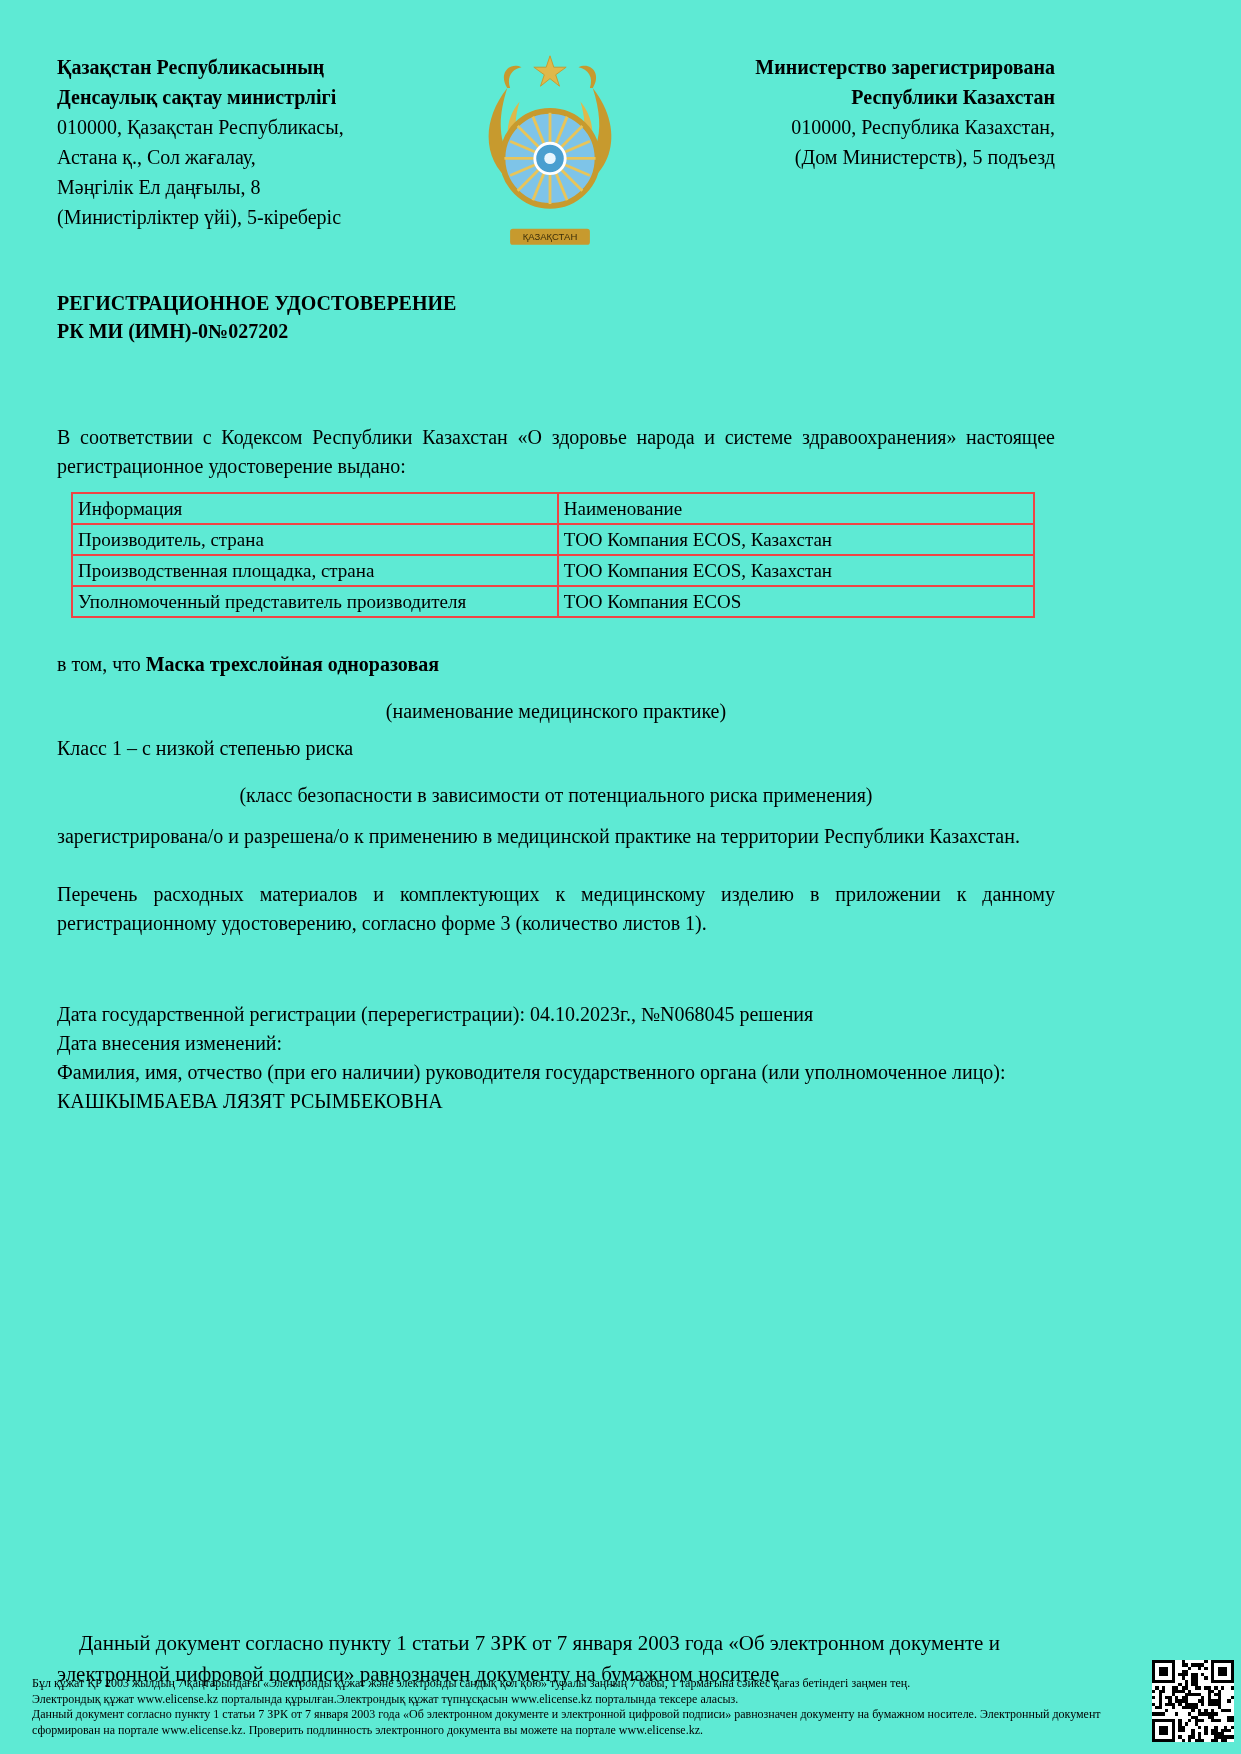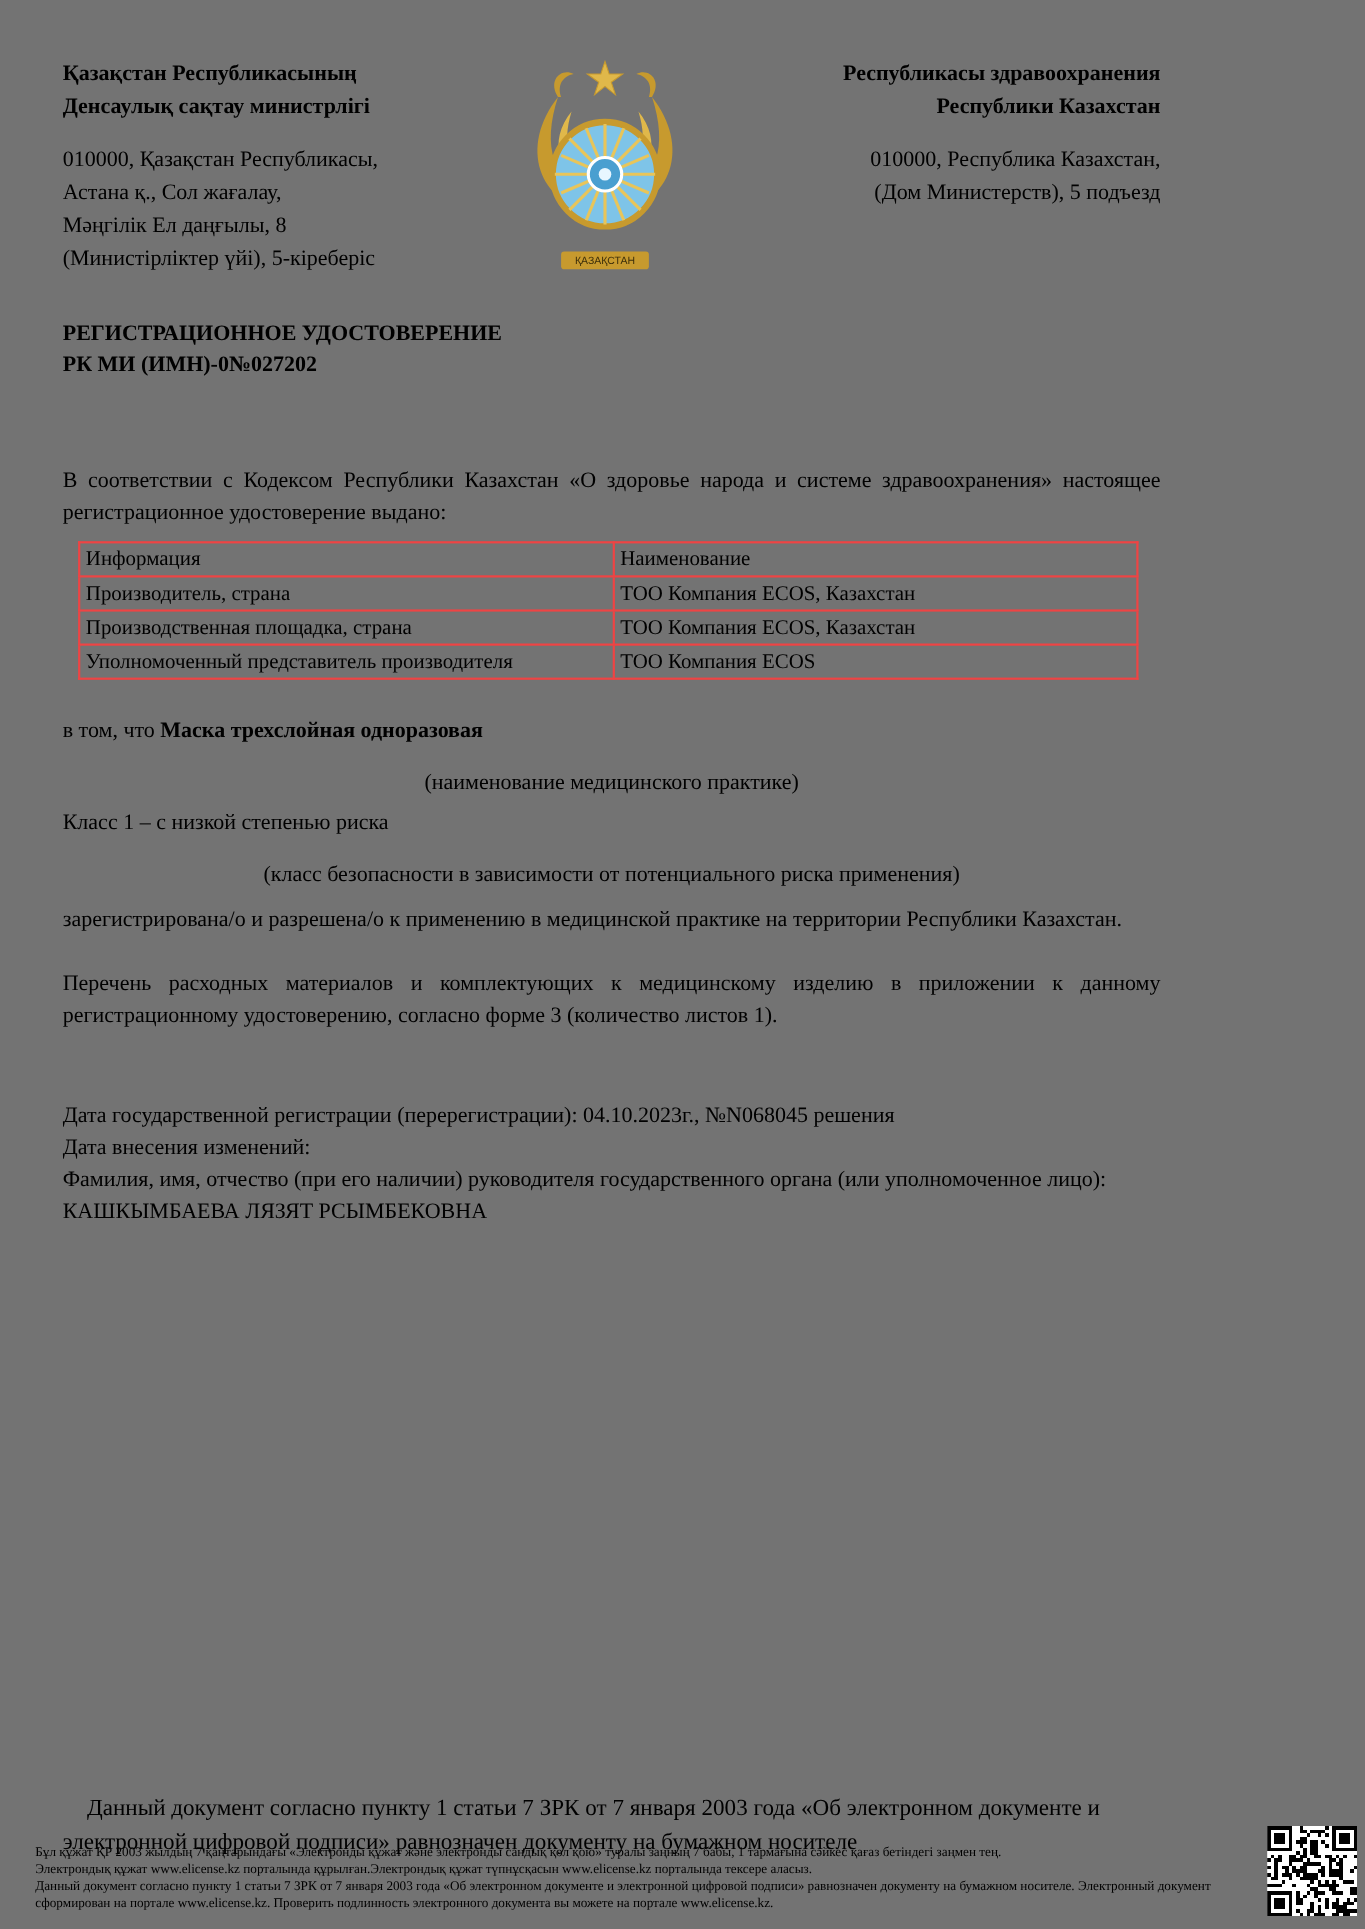--- a/index.html
+++ b/index.html
@@ -1,28 +1,28 @@
 <!DOCTYPE html>
 <html><head>
 <meta charset="utf-8">
 <style>
   html,body{margin:0;padding:0;background:#ffffff;}
   .page{
     position:relative;
     width:1241px;height:1754px;
-    background:#737373;
+    background:#5eead4;
     font-family:"Liberation Serif", serif;
     color:#000;
     overflow:hidden;
   }
   
   .hdr-left{position:absolute;left:57px;top:52px;width:390px;font-size:20px;line-height:30px;}
   .hdr-right{position:absolute;right:186px;top:52px;width:420px;font-size:20px;line-height:30px;text-align:right;}
   .hdr-bold{font-weight:bold;}
-  .hdr-addr{margin-top:18px;}
+  .hdr-addr{}
   .hdr-nikad{margin-top:16px;}
   .emblem{position:absolute;left:455px;top:52px;width:190px;height:200px;}
   
   .doc-title{position:absolute;left:57px;top:289px;width:998px;text-align:left;font-weight:bold;font-size:20px;line-height:28px;}
   
   .intro{position:absolute;left:57px;top:423px;width:998px;font-size:20px;line-height:29px;text-align:justify;}
   table.info{
     position:absolute;left:71px;top:492px;width:964px;
     border-collapse:collapse;font-size:19px;
   }
@@ -91,21 +91,21 @@
       <circle cx="100" cy="112" r="6" fill="#e8f6ff"></circle>
 
       <polygon points="100,4 104,16 117,16 106,24 110,36 100,28 90,36 94,24 83,16 96,16" fill="#e0b84a" stroke="#c79a2e" stroke-width="1"></polygon>
 
       <rect x="58" y="186" width="84" height="17" rx="3" fill="#c79a2e"></rect>
       <text x="100" y="198" text-anchor="middle" font-size="10" font-family="Liberation Sans, sans-serif" fill="#3d2f0a">ҚАЗАҚСТАН</text>
     </svg>
   </div>
 
   <div class="hdr-right">
-    <div class="hdr-bold">Республикасы здравоохранения</div>
+    <div class="hdr-bold">Министерство зарегистрирована</div>
     <div class="hdr-bold">Республики Казахстан</div>
     <div class="hdr-addr">
       <div>010000, Республика Казахстан,</div>
       <div>(Дом Министерств), 5 подъезд</div>
     </div>
   </div>
 
   <div class="doc-title">
     <div>РЕГИСТРАЦИОННОЕ УДОСТОВЕРЕНИЕ</div>
     <div>РК МИ (ИМН)-0№027202</div>

